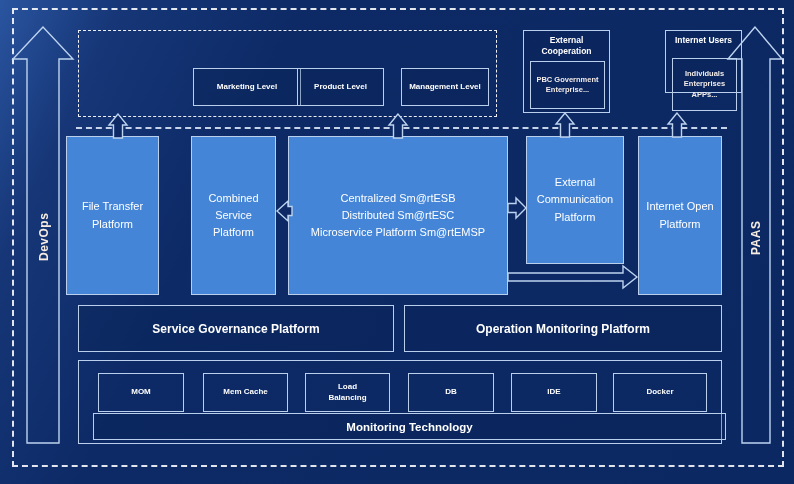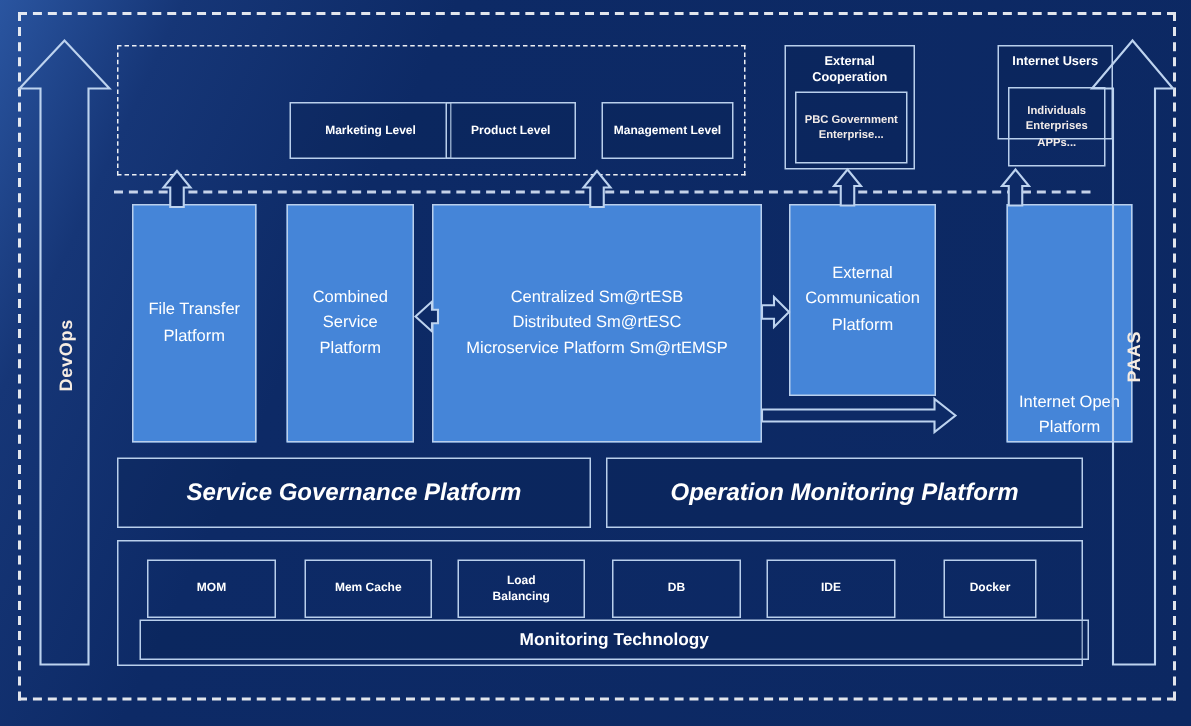--- a/index.html
+++ b/index.html
@@ -22,21 +22,21 @@
   }
   .lvl{font-size:8px;font-weight:700;line-height:1.3;}
   .titlebox{border:1.5px solid #b9cfec;background:rgba(9,30,74,.25);text-align:center;}
   .titlebox .ttl{font-size:8.5px;font-weight:600;line-height:1.3;padding-top:4px;}
   .titlebox .ttl.bold{font-weight:700;}
   .subbox{
     position:absolute;border:1.2px solid #b9cfec;display:flex;align-items:center;justify-content:center;
     text-align:center;font-size:7.5px;font-weight:700;line-height:1.35;color:#f3ece9;
   }
   .plat{font-size:11px;font-weight:400;line-height:1.55;padding:0 4px;}
-  .gov{border:1.5px solid #b9cfec;background:rgba(9,30,74,.25);display:flex;align-items:center;justify-content:center;font-size:16px;font-weight:700;font-style:italic;}
+  .gov{border:1.5px solid #b9cfec;background:rgba(9,30,74,.25);display:flex;align-items:center;justify-content:center;font-size:12px;font-weight:700;}
   .supp-outer{border:1.5px solid #b9cfec;}
   .tech{border:1.2px solid #b9cfec;display:flex;align-items:center;justify-content:center;text-align:center;}
   .tech span{display:inline-block;max-width:48px;font-size:8px;font-weight:700;line-height:1.35;}
   .bar{border:1.2px solid #b9cfec;display:flex;align-items:center;justify-content:center;font-size:11.5px;font-weight:700;background:rgba(9,30,74,.25);}
   .rail{
     display:flex;align-items:center;justify-content:center;
     writing-mode:vertical-rl;transform:rotate(180deg);
     font-size:12px;font-weight:700;letter-spacing:.5px;color:#f6ece2;
   }
   svg.arrows{position:absolute;left:0;top:0;pointer-events:none;}
@@ -69,39 +69,39 @@
 
   <div class="abs titlebox" style="left:665px;top:30px;width:77px;height:63px;">
     <div class="ttl bold">Internet Users</div>
     <div class="subbox" style="left:6px;top:27px;width:63px;height:51px;">
       <span>Individuals Enterprises APPs...</span>
     </div>
   </div>
 
   <div class="abs hline-dash" style="left:76px;top:127px;width:651px;height:0;"></div>
 
-  <div class="abs box-light" style="left:88px;top:136px;width:83px;height:159px;">
+  <div class="abs box-light" style="left:66px;top:136px;width:93px;height:159px;">
     <div class="plat">File Transfer Platform</div>
   </div>
 
   <div class="abs box-light" style="left:191px;top:136px;width:85px;height:159px;">
     <div class="plat">Combined Service Platform</div>
   </div>
 
   <div class="abs box-light" style="left:288px;top:136px;width:220px;height:159px;">
     <div class="plat">Centralized Sm@rtESB</div>
     <div class="plat">Distributed Sm@rtESC</div>
     <div class="plat">Microservice Platform Sm@rtEMSP</div>
   </div>
 
   <div class="abs box-light" style="left:526px;top:136px;width:98px;height:128px;">
     <div class="plat">External Communication Platform</div>
   </div>
 
-  <div class="abs box-light" style="left:671px;top:136px;width:84px;height:159px;justify-content:flex-end;">
+  <div class="abs box-light" style="left:638px;top:136px;width:84px;height:159px;">
     <div class="plat">Internet Open Platform</div>
   </div>
 
   <div class="abs gov" style="left:78px;top:305px;width:316px;height:47px;">
     <span>Service Governance Platform</span>
   </div>
   <div class="abs gov" style="left:404px;top:305px;width:318px;height:47px;">
     <span>Operation Monitoring Platform</span>
   </div>
 
@@ -115,21 +115,21 @@
   </div>
   <div class="abs tech" style="left:408px;top:373px;width:86px;height:39px;">
     <span>DB</span>
   </div>
   <div class="abs tech" style="left:305px;top:373px;width:85px;height:39px;">
     <span>Load Balancing</span>
   </div>
   <div class="abs tech" style="left:511px;top:373px;width:86px;height:39px;text-align:right;">
     <span>IDE</span>
   </div>
-  <div class="abs tech" style="left:629px;top:373px;width:62px;height:39px;">
+  <div class="abs tech" style="left:613px;top:373px;width:94px;height:39px;">
     <span>Docker</span>
   </div>
 
   <div class="abs bar" style="left:93px;top:413px;width:633px;height:27px;">
     <span>Monitoring Technology</span>
   </div>
 
   <svg class="arrows" width="794" height="484" viewBox="0 0 794 484">
     <g stroke="#bdd3ef" stroke-width="1.4" stroke-linejoin="miter">
 

